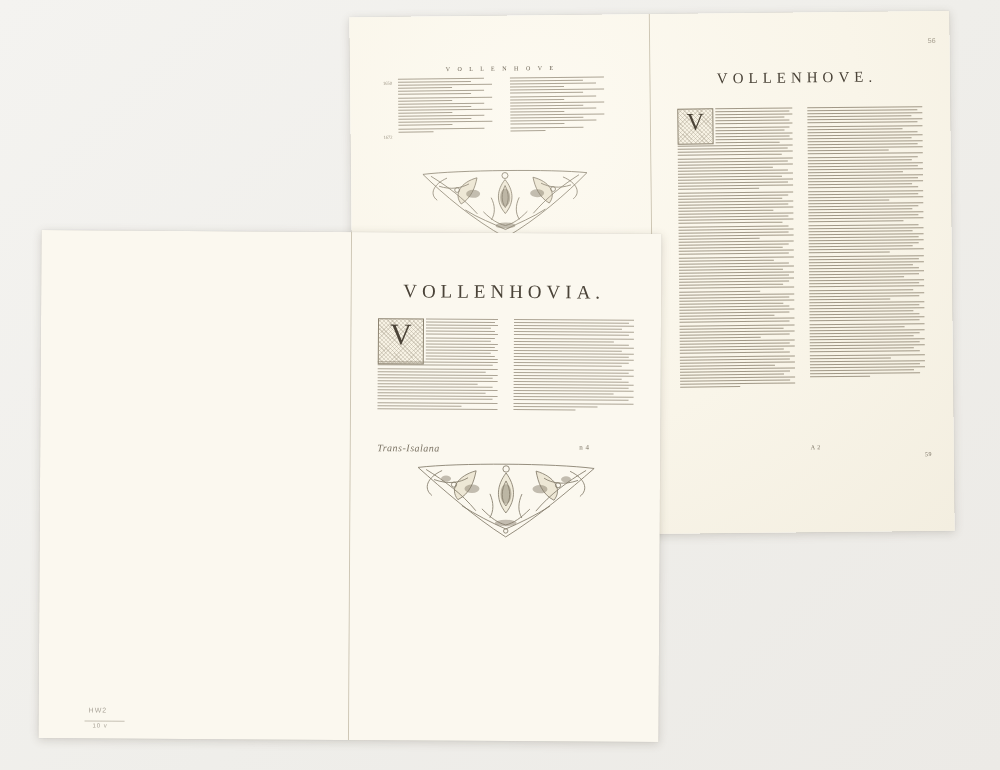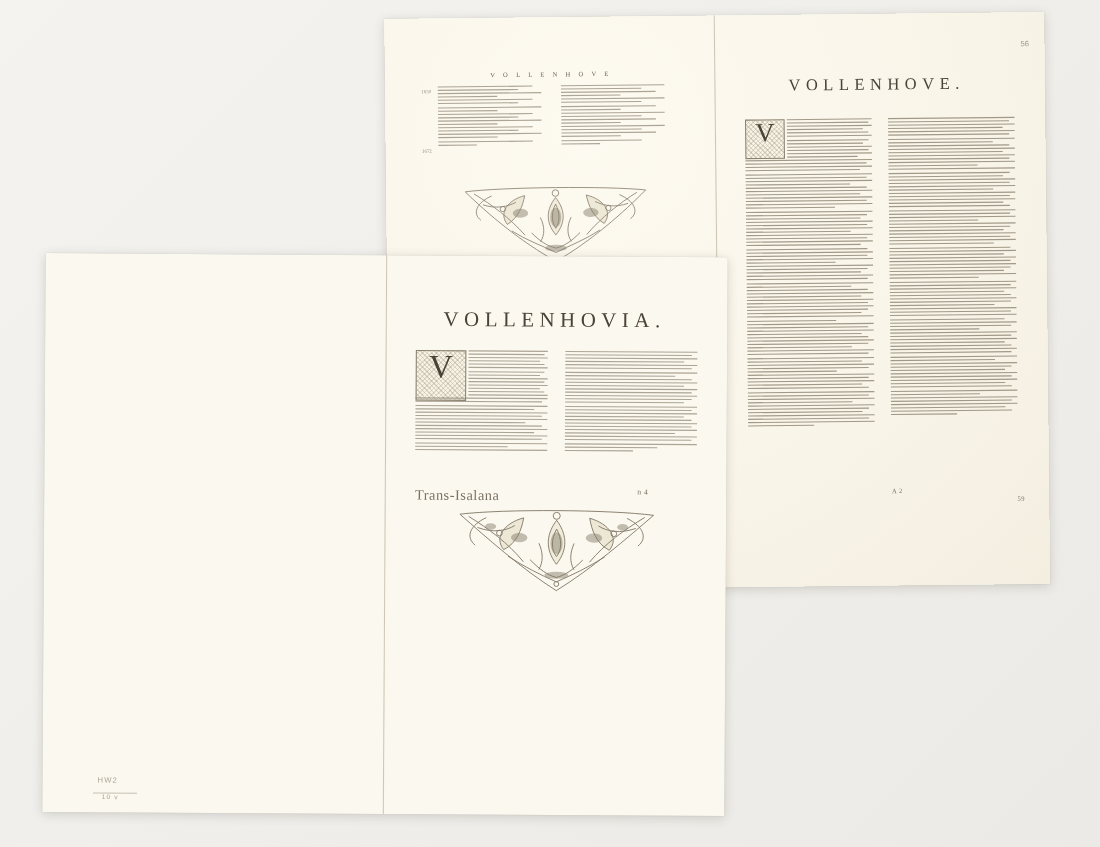--- a/index.html
+++ b/index.html
@@ -543,21 +543,21 @@
           <div class="ln s2"></div>
           <div class="ln s1"></div>
         <div class="ln s4"></div>
           <div class="ln s1"></div>
           <div class="ln s2"></div>
         <div class="ln s1"></div>
           <div class="ln s5"></div>
           <div class="ln s6"></div>
       </div>
 
-      <div class="folio" style="left:26px; top:210px; font-size:13px;">Trans-Isalana</div>
+      <div class="folio" style="left:26px; top:210px; font-size:10px;font-style:italic;">Trans-Isalana</div>
       <div class="folio" style="left:228px; top:210px; font-size:7px;">n 4</div>
 
       <div class="ornament" style="top:228px; width:188px; height:80px;">
         <svg viewBox="0 0 188 80" width="188" height="80" xmlns="http://www.w3.org/2000/svg">
           <g fill="none" stroke="#776e5d" stroke-width="0.85" opacity="0.9">
             <path d="M6 7 C 46 2, 142 2, 182 7 C 158 28, 126 56, 94 76 C 62 56, 30 28, 6 7 Z"></path>
             <path d="M94 12 C 85 24, 83 38, 94 52 C 105 38, 103 24, 94 12 Z" fill="#efe9d8"></path>
             <path d="M94 20 C 89 29, 89 39, 94 45 C 99 39, 99 29, 94 20 Z"></path>
             <path d="M64 10 C 46 15, 37 28, 46 39 C 58 33, 62 21, 64 10 Z" fill="#ece5d2"></path>
             <path d="M124 10 C 142 15, 151 28, 142 39 C 130 33, 126 21, 124 10 Z" fill="#ece5d2"></path>

